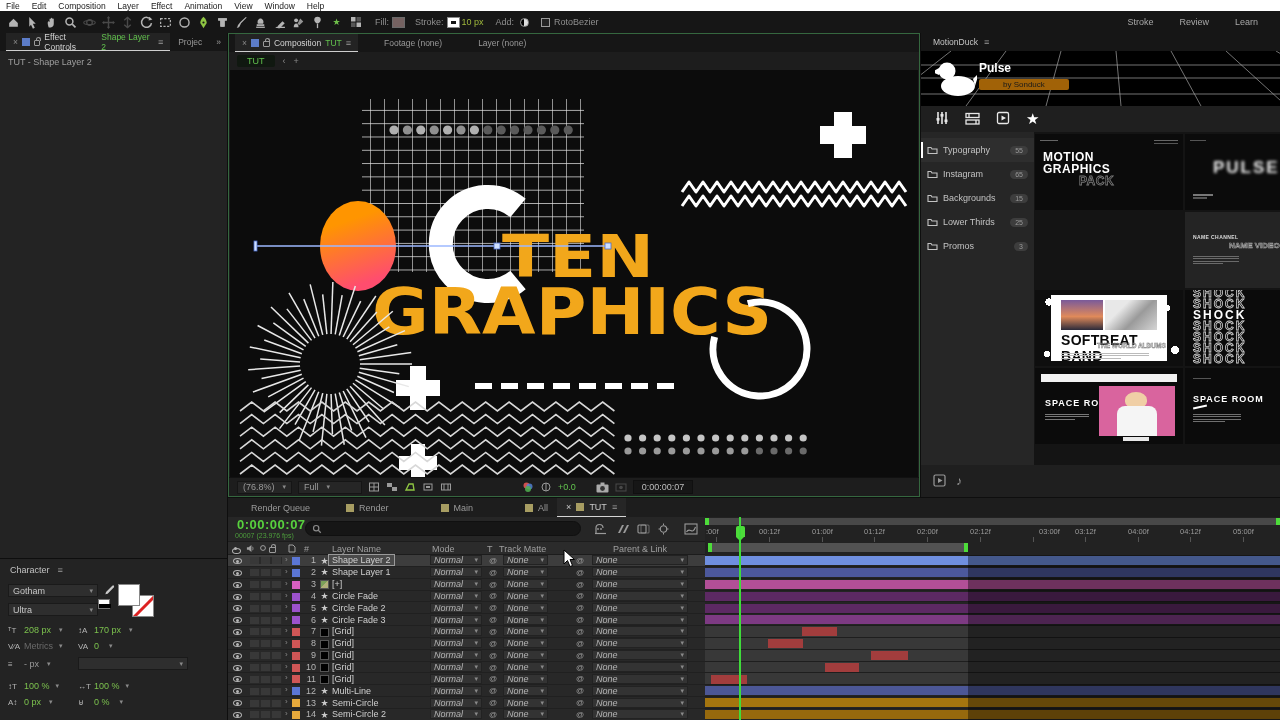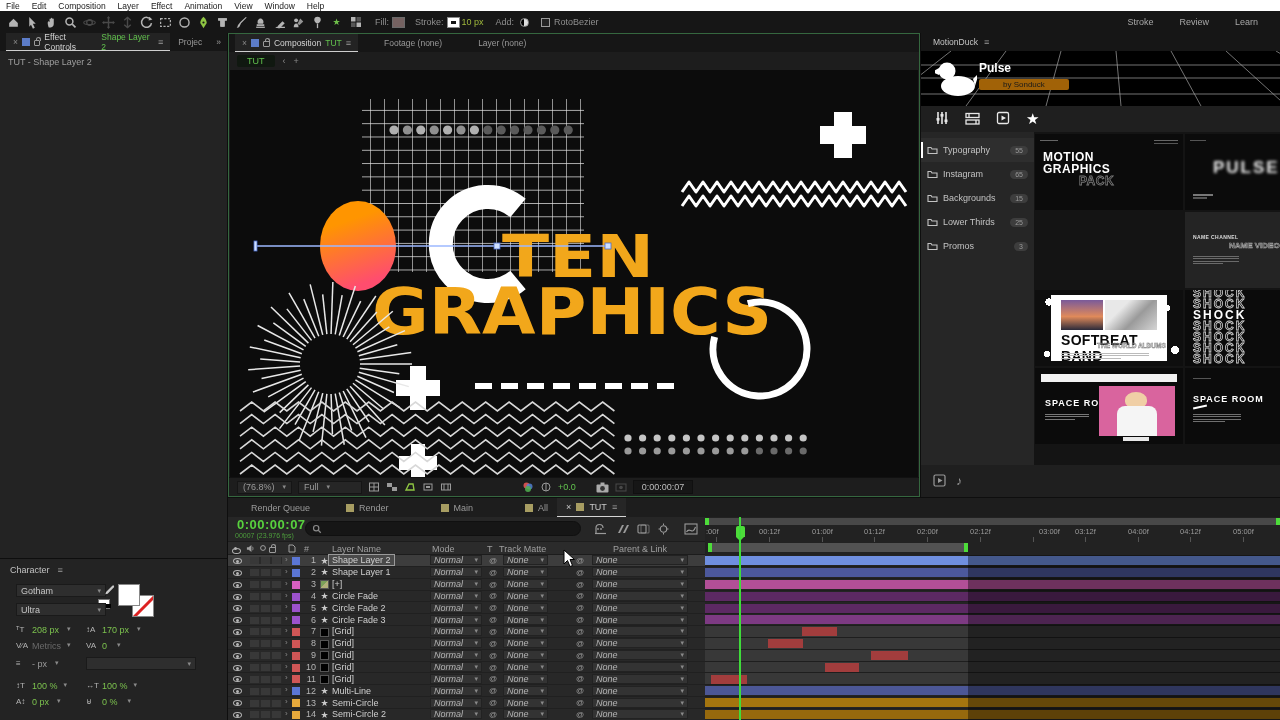--- a/index.html
+++ b/index.html
@@ -46,21 +46,21 @@
 
   
   #char-panel { left:0; top:558px; width:228px; height:162px; background:#232323; border-top:1px solid #0e0e0e; border-right:1px solid #0e0e0e;}
   #char-panel .hd { display:flex; align-items:center; gap:8px; padding:6px 10px 4px; color:#c2c2c2; }
   .dd-box { background:#2e2e2e; border:1px solid #1a1a1a; height:13px; display:flex; align-items:center;
     padding:0 4px; justify-content:space-between; color:#c6c6c6; }
   .car { color:#8a8a8a; font-size:7px; }
   .char-ico { color:#b5b5b5; font-size:8px; width:16px; display:inline-block; }
   .cval { color:#7cc24e; }
   .cdim { color:#6a6a6a; }
-  .crow { position:absolute; display:flex; align-items:flex-start;margin-left:8px; }
+  .crow { position:absolute; display:flex; align-items:center; }
 
   
   #comp-panel { left:228px; top:33px; width:692px; height:464px; background:#1d1d1d; border:1px solid #35673f; }
   #comp-tabs { display:flex; align-items:stretch; height:18px; background:#161616; font-size:8.5px; }
   #viewer-strip { height:17px; background:#1d1d1d; display:flex; align-items:center; gap:8px; padding-left:8px;}
   #viewer-strip .vtab { background:#101810; color:#62c24e; padding:1px 10px; border-radius:2px; }
   #comp-view { position:absolute; left:1px; top:36px; width:688px; height:422px; background:#0c0c0c; overflow:hidden; }
   #comp-bottom { position:absolute; left:0; bottom:0; width:100%; height:19px; background:#1d1d1d;
     display:flex; align-items:center; gap:6px; padding:0 8px; color:#9a9a9a; border-top:1px solid #111; }
   .vb-dd { background:#262626; border:1px solid #151515; height:13px; display:flex; align-items:center; gap:8px; padding:0 5px;}

